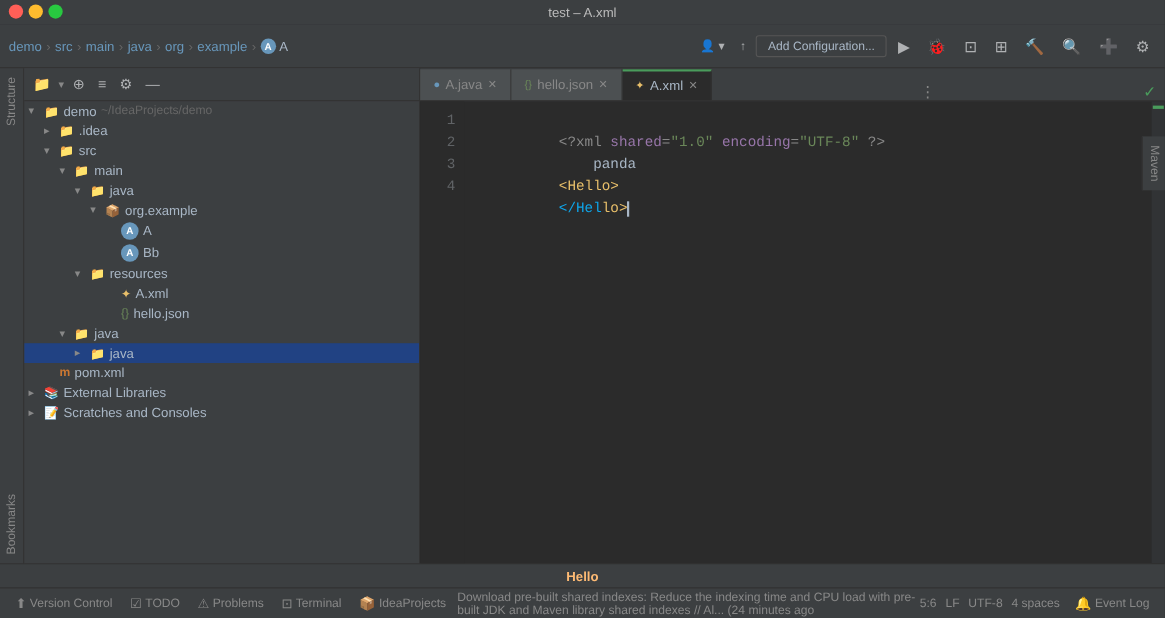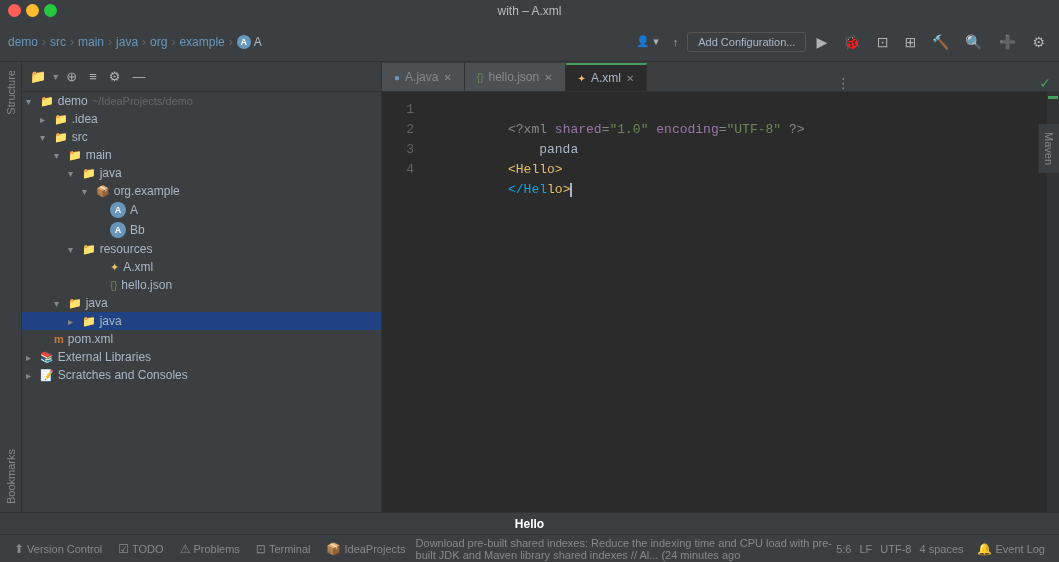--- a/index.html
+++ b/index.html
@@ -69,21 +69,21 @@
     .line { height: 20px; white-space: pre; }
     .cursor { display: inline-block; width: 2px; height: 14px; background: #a9b7c6; vertical-align: middle; animation: blink 1s infinite; }
     @keyframes blink { 0%,100%{opacity:1;} 50%{opacity:0;} }
 
     
     #right-gutter { width: 12px; background: #313335; position: relative; }
     .r-mark { width: 10px; height: 3px; background: #4a9c5c; margin: 0 1px; cursor: pointer; }
 
     
     #status-bar { height: 22px; background: #3c3f41; display: flex; align-items: center; padding: 0 8px; gap: 8px; font-size: 11px; color: #888; border-top: 1px solid #323232; }
-    #status-word { flex: 1; color: #ffffff; font-weight: bold; font-size: 12px; text-align: center; }
+    #status-word { flex: 1; color: #fdba74; font-weight: bold; font-size: 12px; text-align: center; }
 
     
     #bottom-toolbar { height: 28px; background: #3c3f41; display: flex; align-items: center; padding: 0 8px; gap: 4px; border-top: 1px solid #323232; font-size: 11px; color: #888; }
     .bottom-btn { background: none; border: none; color: #888; cursor: pointer; padding: 2px 6px; display: flex; align-items: center; gap: 3px; font-size: 11px; }
     .bottom-btn .btn-icon { font-size: 12px; }
     .status-msg { flex: 1; font-size: 11px; color: #888; }
     .status-right { margin-left: auto; display: flex; gap: 8px; align-items: center; }
     .status-right span { cursor: pointer; }
     .maven-tab { position: absolute; right: 0; top: 62px; writing-mode: vertical-rl; background: #3c3f41; color: #888; font-size: 11px; padding: 8px 4px; cursor: pointer; border-left: 1px solid #323232; }
 
@@ -92,21 +92,21 @@
   </style>
 </head>
 <body>
 
 <div id="title-bar">
   <div id="traffic-lights">
     <div class="traffic-light tl-red"></div>
     <div class="traffic-light tl-yellow"></div>
     <div class="traffic-light tl-green"></div>
   </div>
-  <span>with – A.xml</span>
+  <span>test – A.xml</span>
 </div>
 
 <div id="top-toolbar">
   <div class="breadcrumb">
     <span class="breadcrumb-item">demo</span>
     <span class="breadcrumb-sep">›</span>
     <span class="breadcrumb-item">src</span>
     <span class="breadcrumb-sep">›</span>
     <span class="breadcrumb-item">main</span>
     <span class="breadcrumb-sep">›</span>

